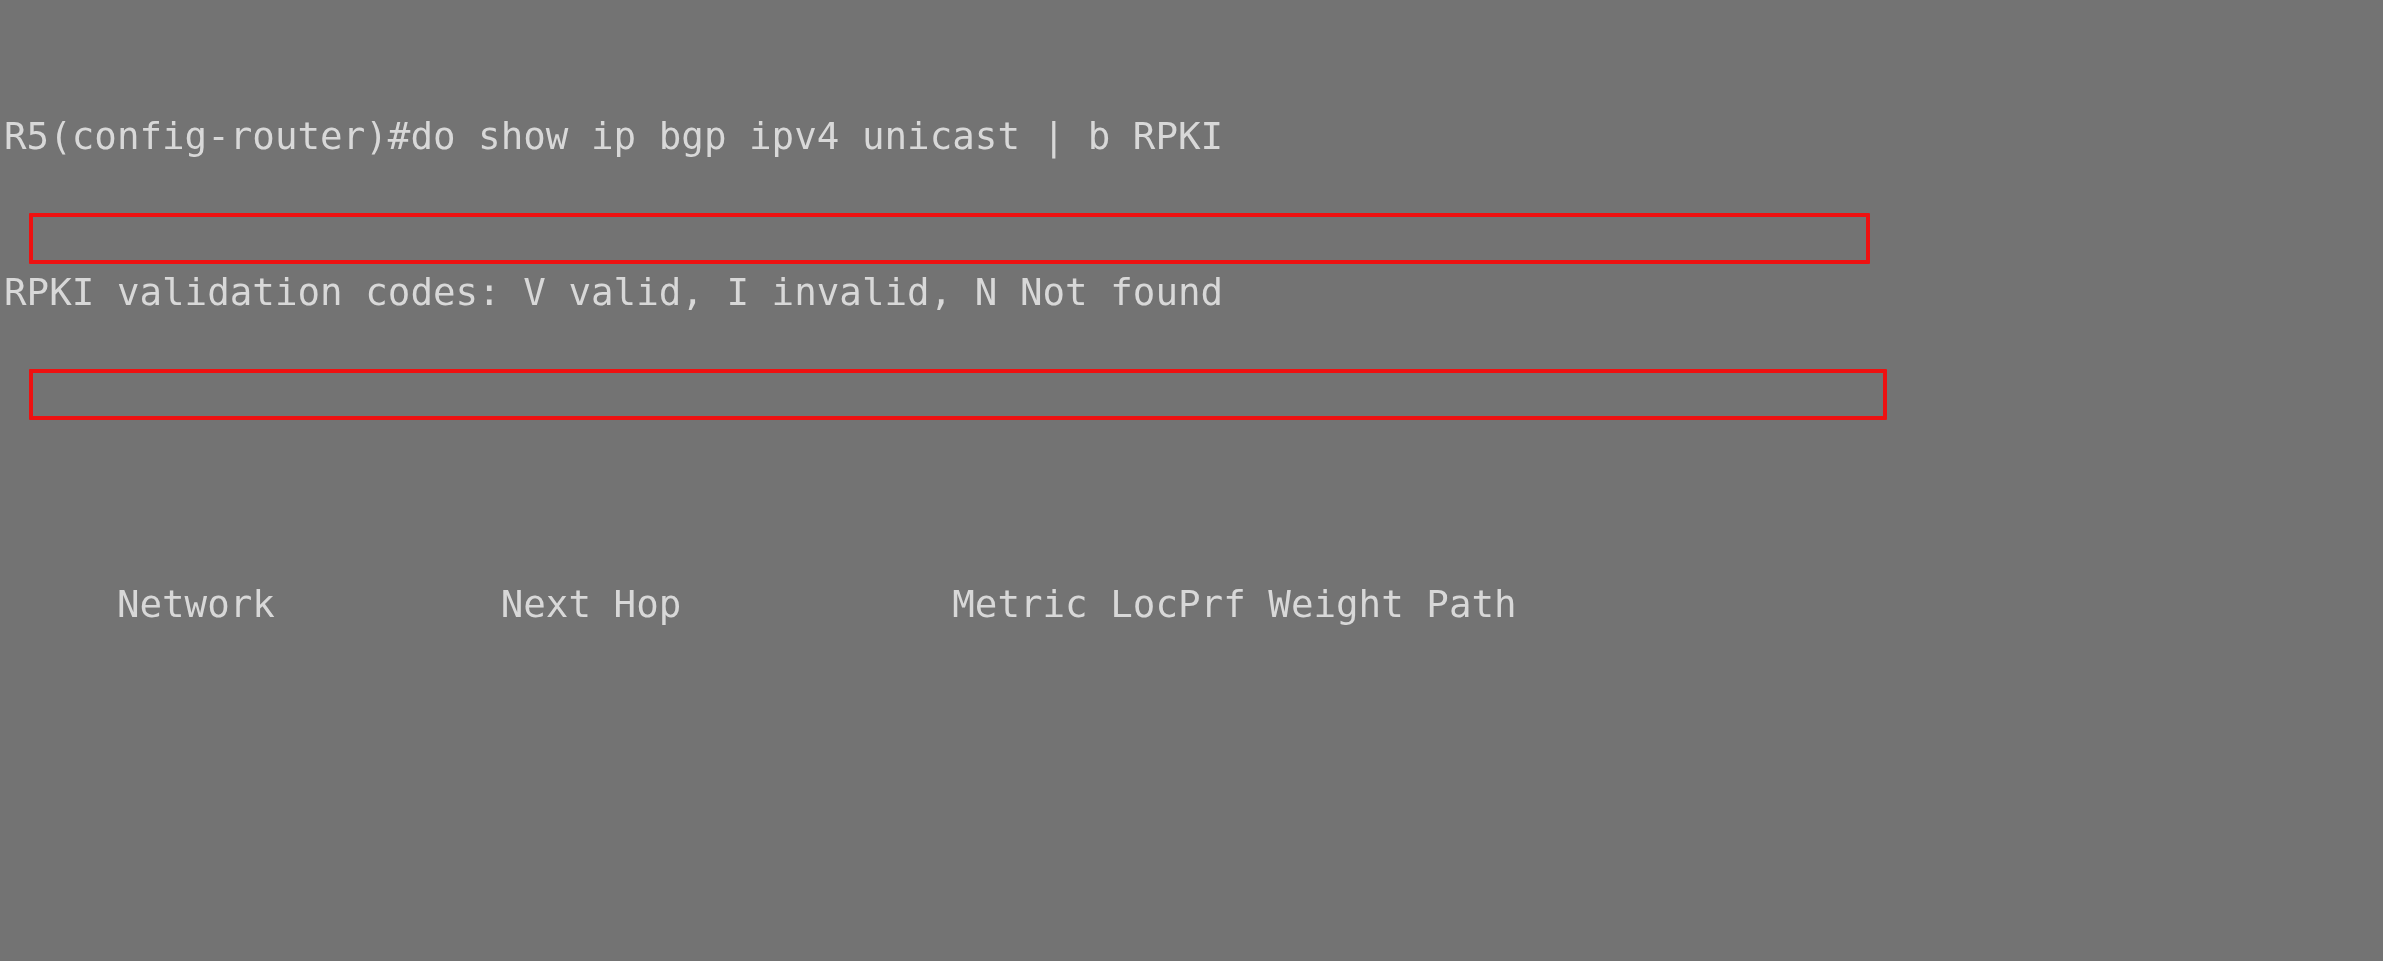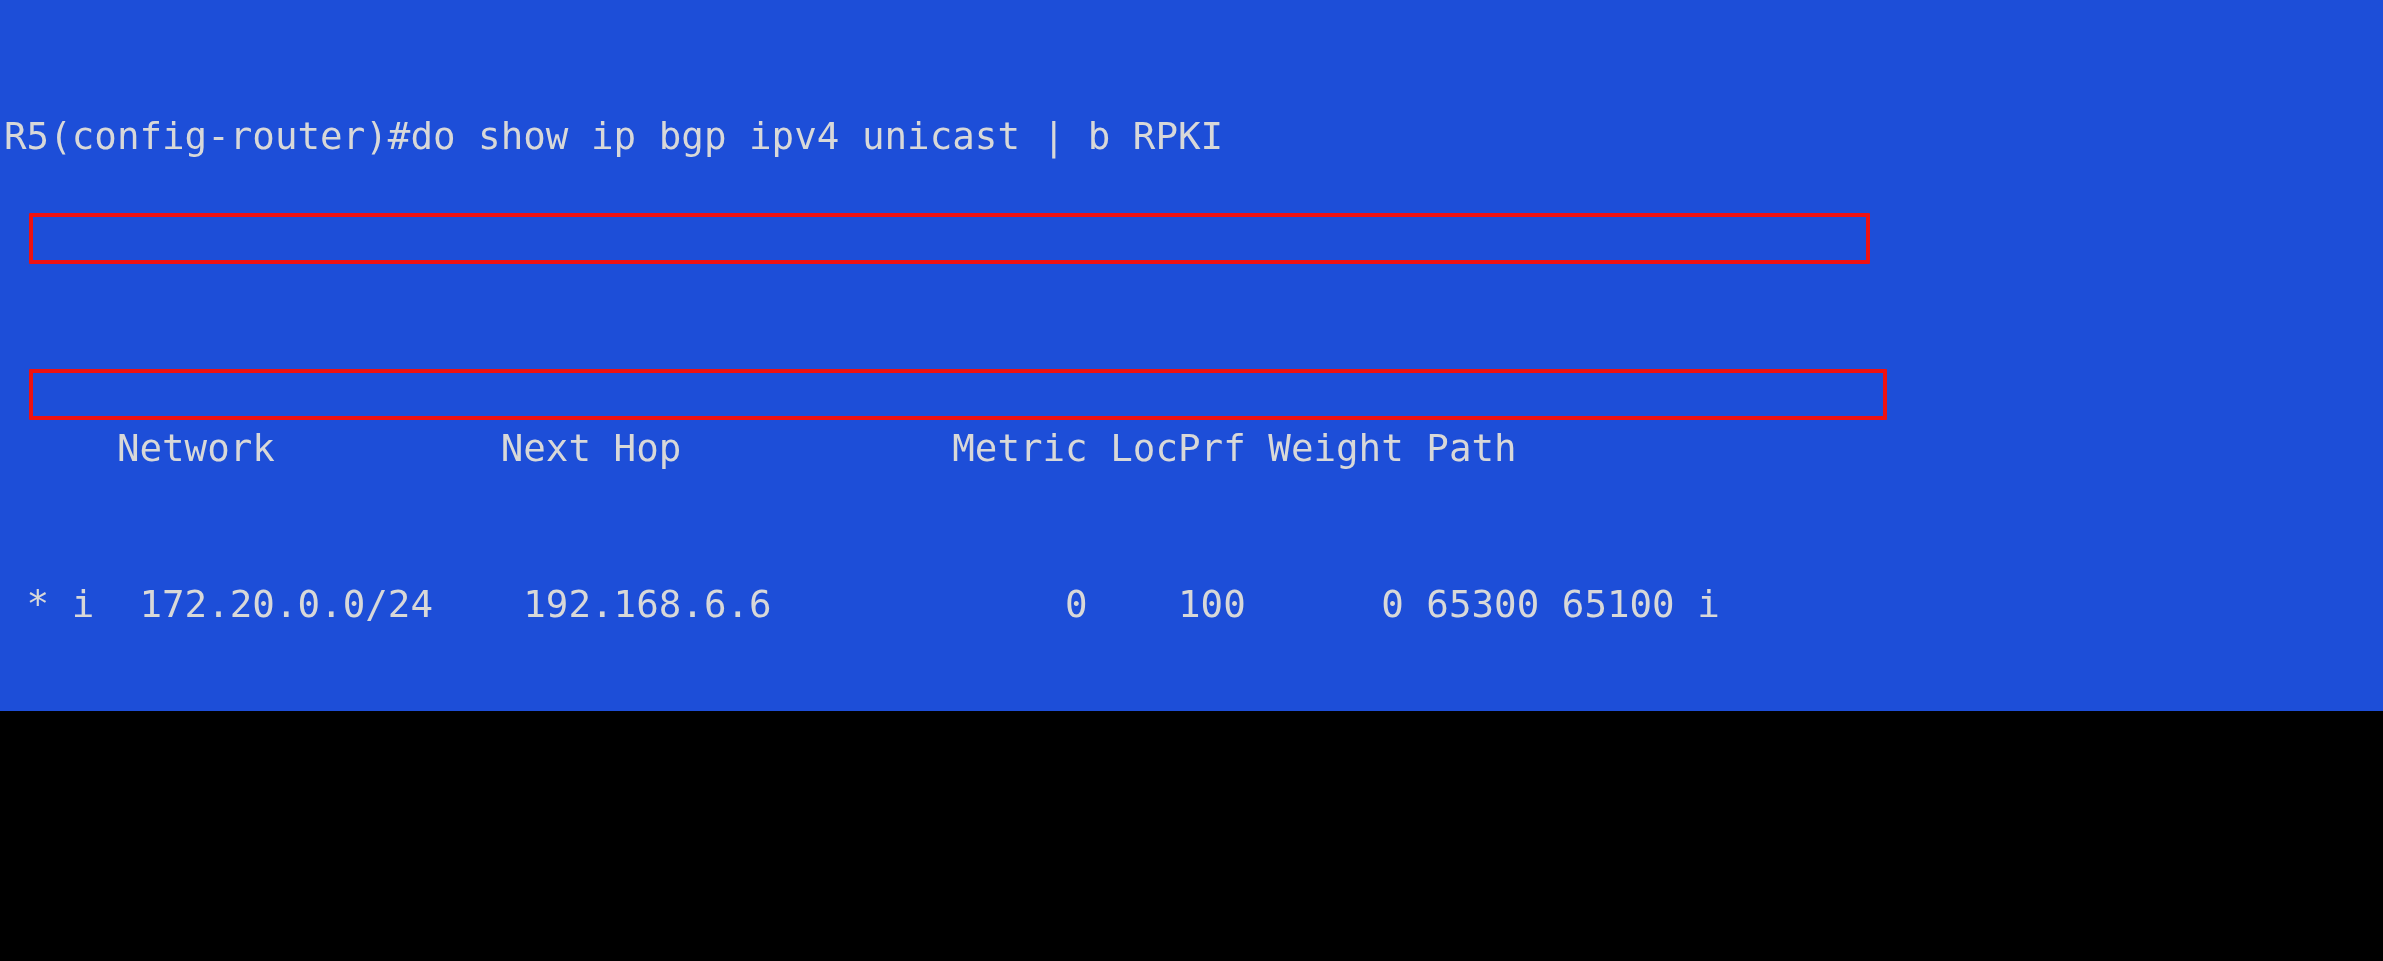--- a/index.html
+++ b/index.html
@@ -10,22 +10,22 @@
   }
   body {
     width: 2383px;
     height: 961px;
     overflow: hidden;
     font-family: "DejaVu Sans Mono", "Liberation Mono", monospace;
   }
   #terminal {
     position: relative;
     width: 2383px;
-    height: 711px;
-    background: #1d4ed8;
+    height: 961px;
+    background: #737373;
     box-sizing: border-box;
     padding: 0;
   }
   .screen {
     position: absolute;
     top: 0;
     left: 0;
     padding: 6px 0 0 4px;
     margin: 0;
     font-family: "DejaVu Sans Mono", "Liberation Mono", monospace;
@@ -50,23 +50,23 @@
     border-radius: 1px;
   }
 </style>
 </head>
 <body>
 
 <div id="terminal">
 
   <div class="screen">
     <span class="line">R5(config-router)#do show ip bgp ipv4 unicast | b RPKI</span>
+    <span class="line">RPKI validation codes: V valid, I invalid, N Not found</span>
     <span class="line"></span>
     <span class="line">     Network          Next Hop            Metric LocPrf Weight Path</span>
-    <span class="line"> * i  172.20.0.0/24    192.168.6.6             0    100      0 65300 65100 i</span>
     
     
     
     
     
     
     
     
     
     

